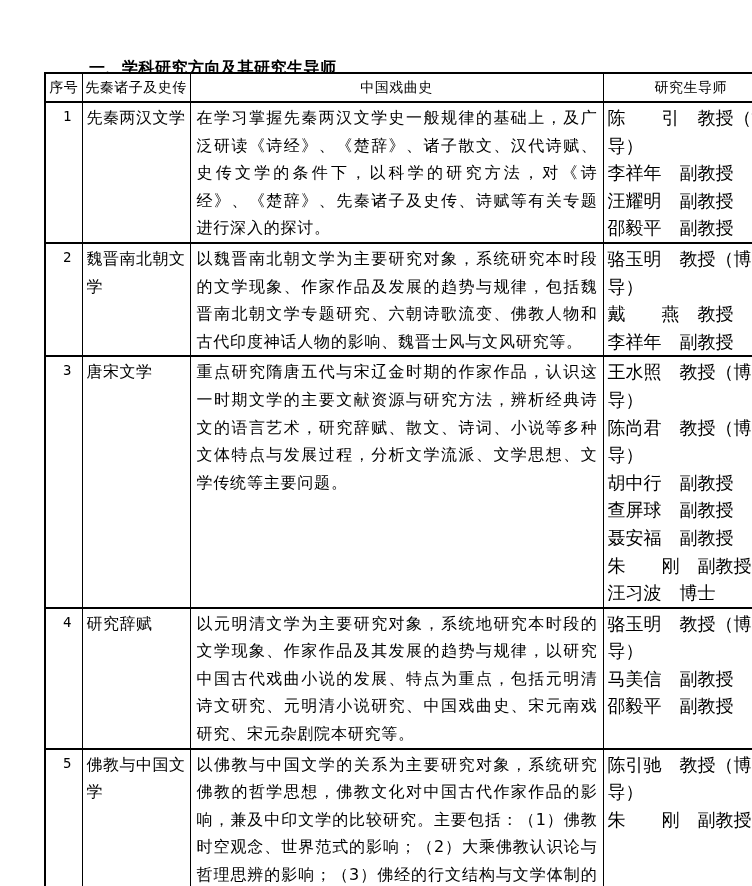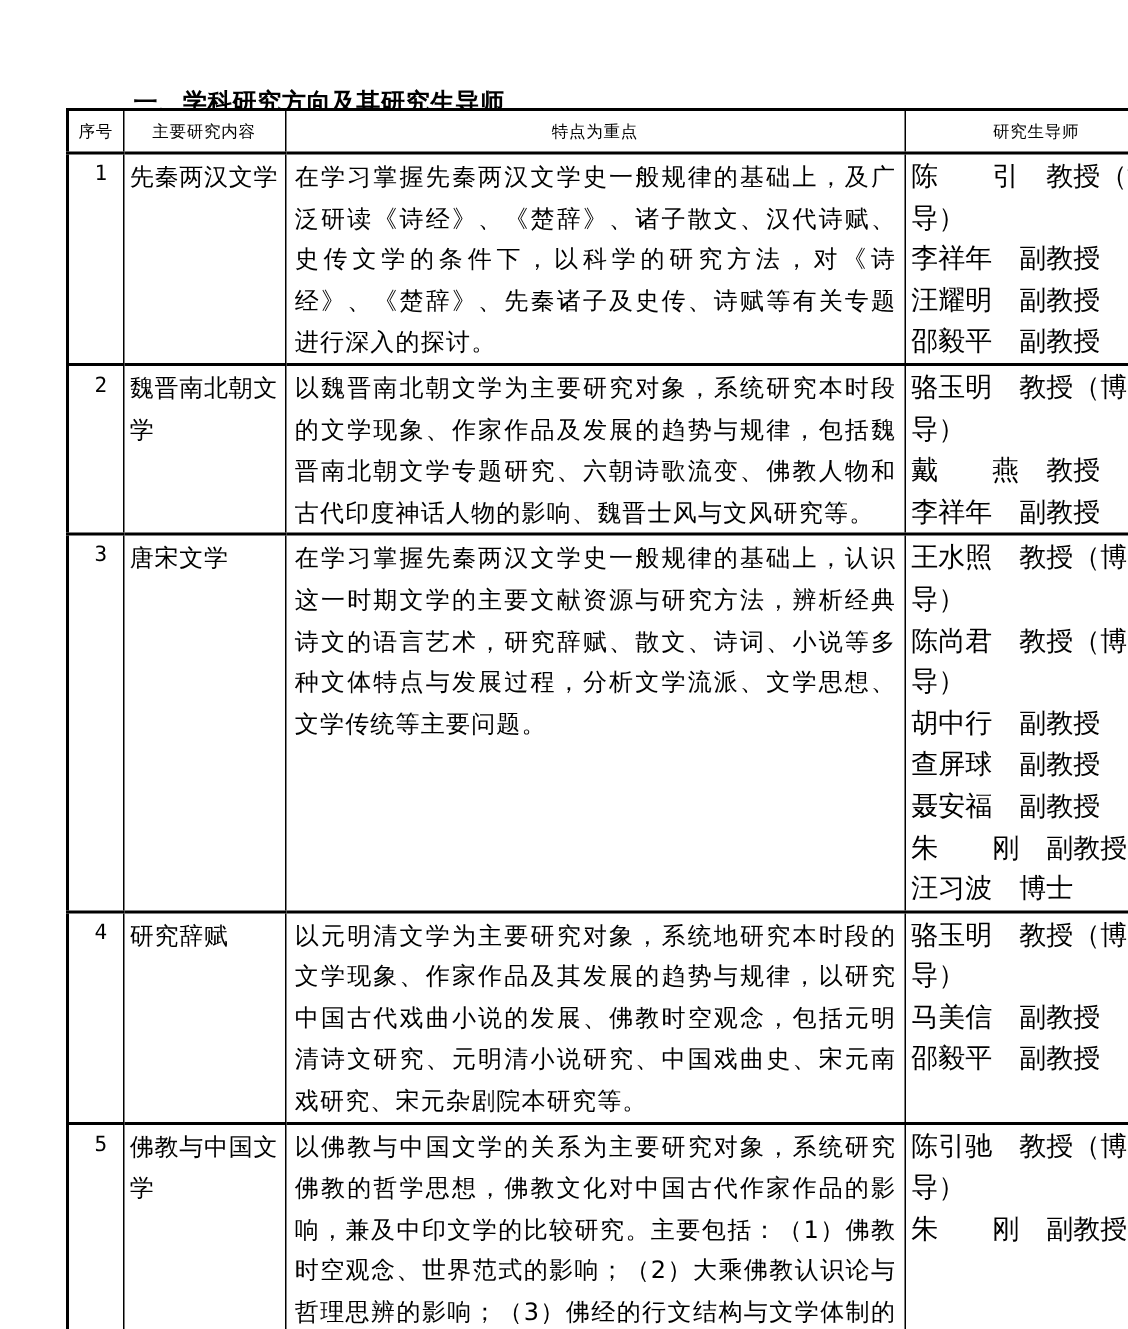--- a/index.html
+++ b/index.html
@@ -38,21 +38,21 @@
   .main-table th, .main-table td {
     border: 1px solid #000;
     vertical-align: top;
     font-weight: normal;
   }
   .main-table tbody td { border-top-width: 2px; }
   .main-table thead th {
     height: 29px;
     text-align: center;
     vertical-align: middle;
-    font-size: 11px;
+    font-size: 14px;
     letter-spacing: 0.5px;
     padding: 2px 1px;
   }
   .col-num   { width: 37px; }
   .col-name  { width: 108px; }
   .col-desc  { width: 413px; }
   .col-sup   { width: 176px; }
   .cell-num {
     text-align: center;
     font-size: 14px;
@@ -96,22 +96,22 @@
   <table class="main-table">
     <colgroup>
       <col class="col-num">
       <col class="col-name">
       <col class="col-desc">
       <col class="col-sup">
     </colgroup>
     <thead>
       <tr>
         <th>序号</th>
-        <th>主要研究内容</th>
-        <th>特点为重点</th>
+        <th>先秦诸子及史传</th>
+        <th>中国戏曲史</th>
         <th>研究生导师</th>
       </tr>
     </thead>
     <tbody>
       <tr class="row-h-118">
         <td class="cell-num">1</td>
         <td class="cell-name">先秦两汉文学</td>
         <td class="cell-desc">在学习掌握先秦两汉文学史一般规律的基础上，及广泛研读《诗经》、《楚辞》、诸子散文、汉代诗赋、史传文学的条件下，以科学的研究方法，对《诗经》、《楚辞》、先秦诸子及史传、诗赋等有关专题进行深入的探讨。</td>
         <td class="cell-sup">陈　　引　教授（博导）
 李祥年　副教授
@@ -122,33 +122,33 @@
         <td class="cell-num">2</td>
         <td class="cell-name">魏晋南北朝文学</td>
         <td class="cell-desc">以魏晋南北朝文学为主要研究对象，系统研究本时段的文学现象、作家作品及发展的趋势与规律，包括魏晋南北朝文学专题研究、六朝诗歌流变、佛教人物和古代印度神话人物的影响、魏晋士风与文风研究等。</td>
         <td class="cell-sup">骆玉明　教授（博导）
 戴　　燕　教授
 李祥年　副教授</td>
       </tr>
       <tr class="row-h-191">
         <td class="cell-num">3</td>
         <td class="cell-name">唐宋文学</td>
-        <td class="cell-desc">在学习掌握先秦两汉文学史一般规律的基础上，认识这一时期文学的主要文献资源与研究方法，辨析经典诗文的语言艺术，研究辞赋、散文、诗词、小说等多种文体特点与发展过程，分析文学流派、文学思想、文学传统等主要问题。</td>
+        <td class="cell-desc">重点研究隋唐五代与宋辽金时期的作家作品，认识这一时期文学的主要文献资源与研究方法，辨析经典诗文的语言艺术，研究辞赋、散文、诗词、小说等多种文体特点与发展过程，分析文学流派、文学思想、文学传统等主要问题。</td>
         <td class="cell-sup">王水照　教授（博导）
 陈尚君　教授（博导）
 胡中行　副教授
 查屏球　副教授
 聂安福　副教授
 朱　　刚　副教授
 汪习波　博士</td>
       </tr>
       <tr class="row-h-141">
         <td class="cell-num">4</td>
         <td class="cell-name">研究辞赋</td>
-        <td class="cell-desc">以元明清文学为主要研究对象，系统地研究本时段的文学现象、作家作品及其发展的趋势与规律，以研究中国古代戏曲小说的发展、佛教时空观念，包括元明清诗文研究、元明清小说研究、中国戏曲史、宋元南戏研究、宋元杂剧院本研究等。</td>
+        <td class="cell-desc">以元明清文学为主要研究对象，系统地研究本时段的文学现象、作家作品及其发展的趋势与规律，以研究中国古代戏曲小说的发展、特点为重点，包括元明清诗文研究、元明清小说研究、中国戏曲史、宋元南戏研究、宋元杂剧院本研究等。</td>
         <td class="cell-sup">骆玉明　教授（博导）
 马美信　副教授
 邵毅平　副教授</td>
       </tr>
       <tr class="row-h-247">
         <td class="cell-num">5</td>
         <td class="cell-name">佛教与中国文学</td>
         <td class="cell-desc">以佛教与中国文学的关系为主要研究对象，系统研究佛教的哲学思想，佛教文化对中国古代作家作品的影响，兼及中印文学的比较研究。主要包括：（1）佛教时空观念、世界范式的影响；（2）大乘佛教认识论与哲理思辨的影响；（3）佛经的行文结构与文学体制的影响；（4）佛经故事和佛经寓言的影响；（5）佛经文学和佛教叙事诗的影响；（6）佛教人物和古代印度神话人物的影响；（7）佛教文学和美学思想的影响；（8）佛经翻译文学与语言风格的影响。</td>
         <td class="cell-sup">陈引驰　教授（博导）
 朱　　刚　副教授</td>

